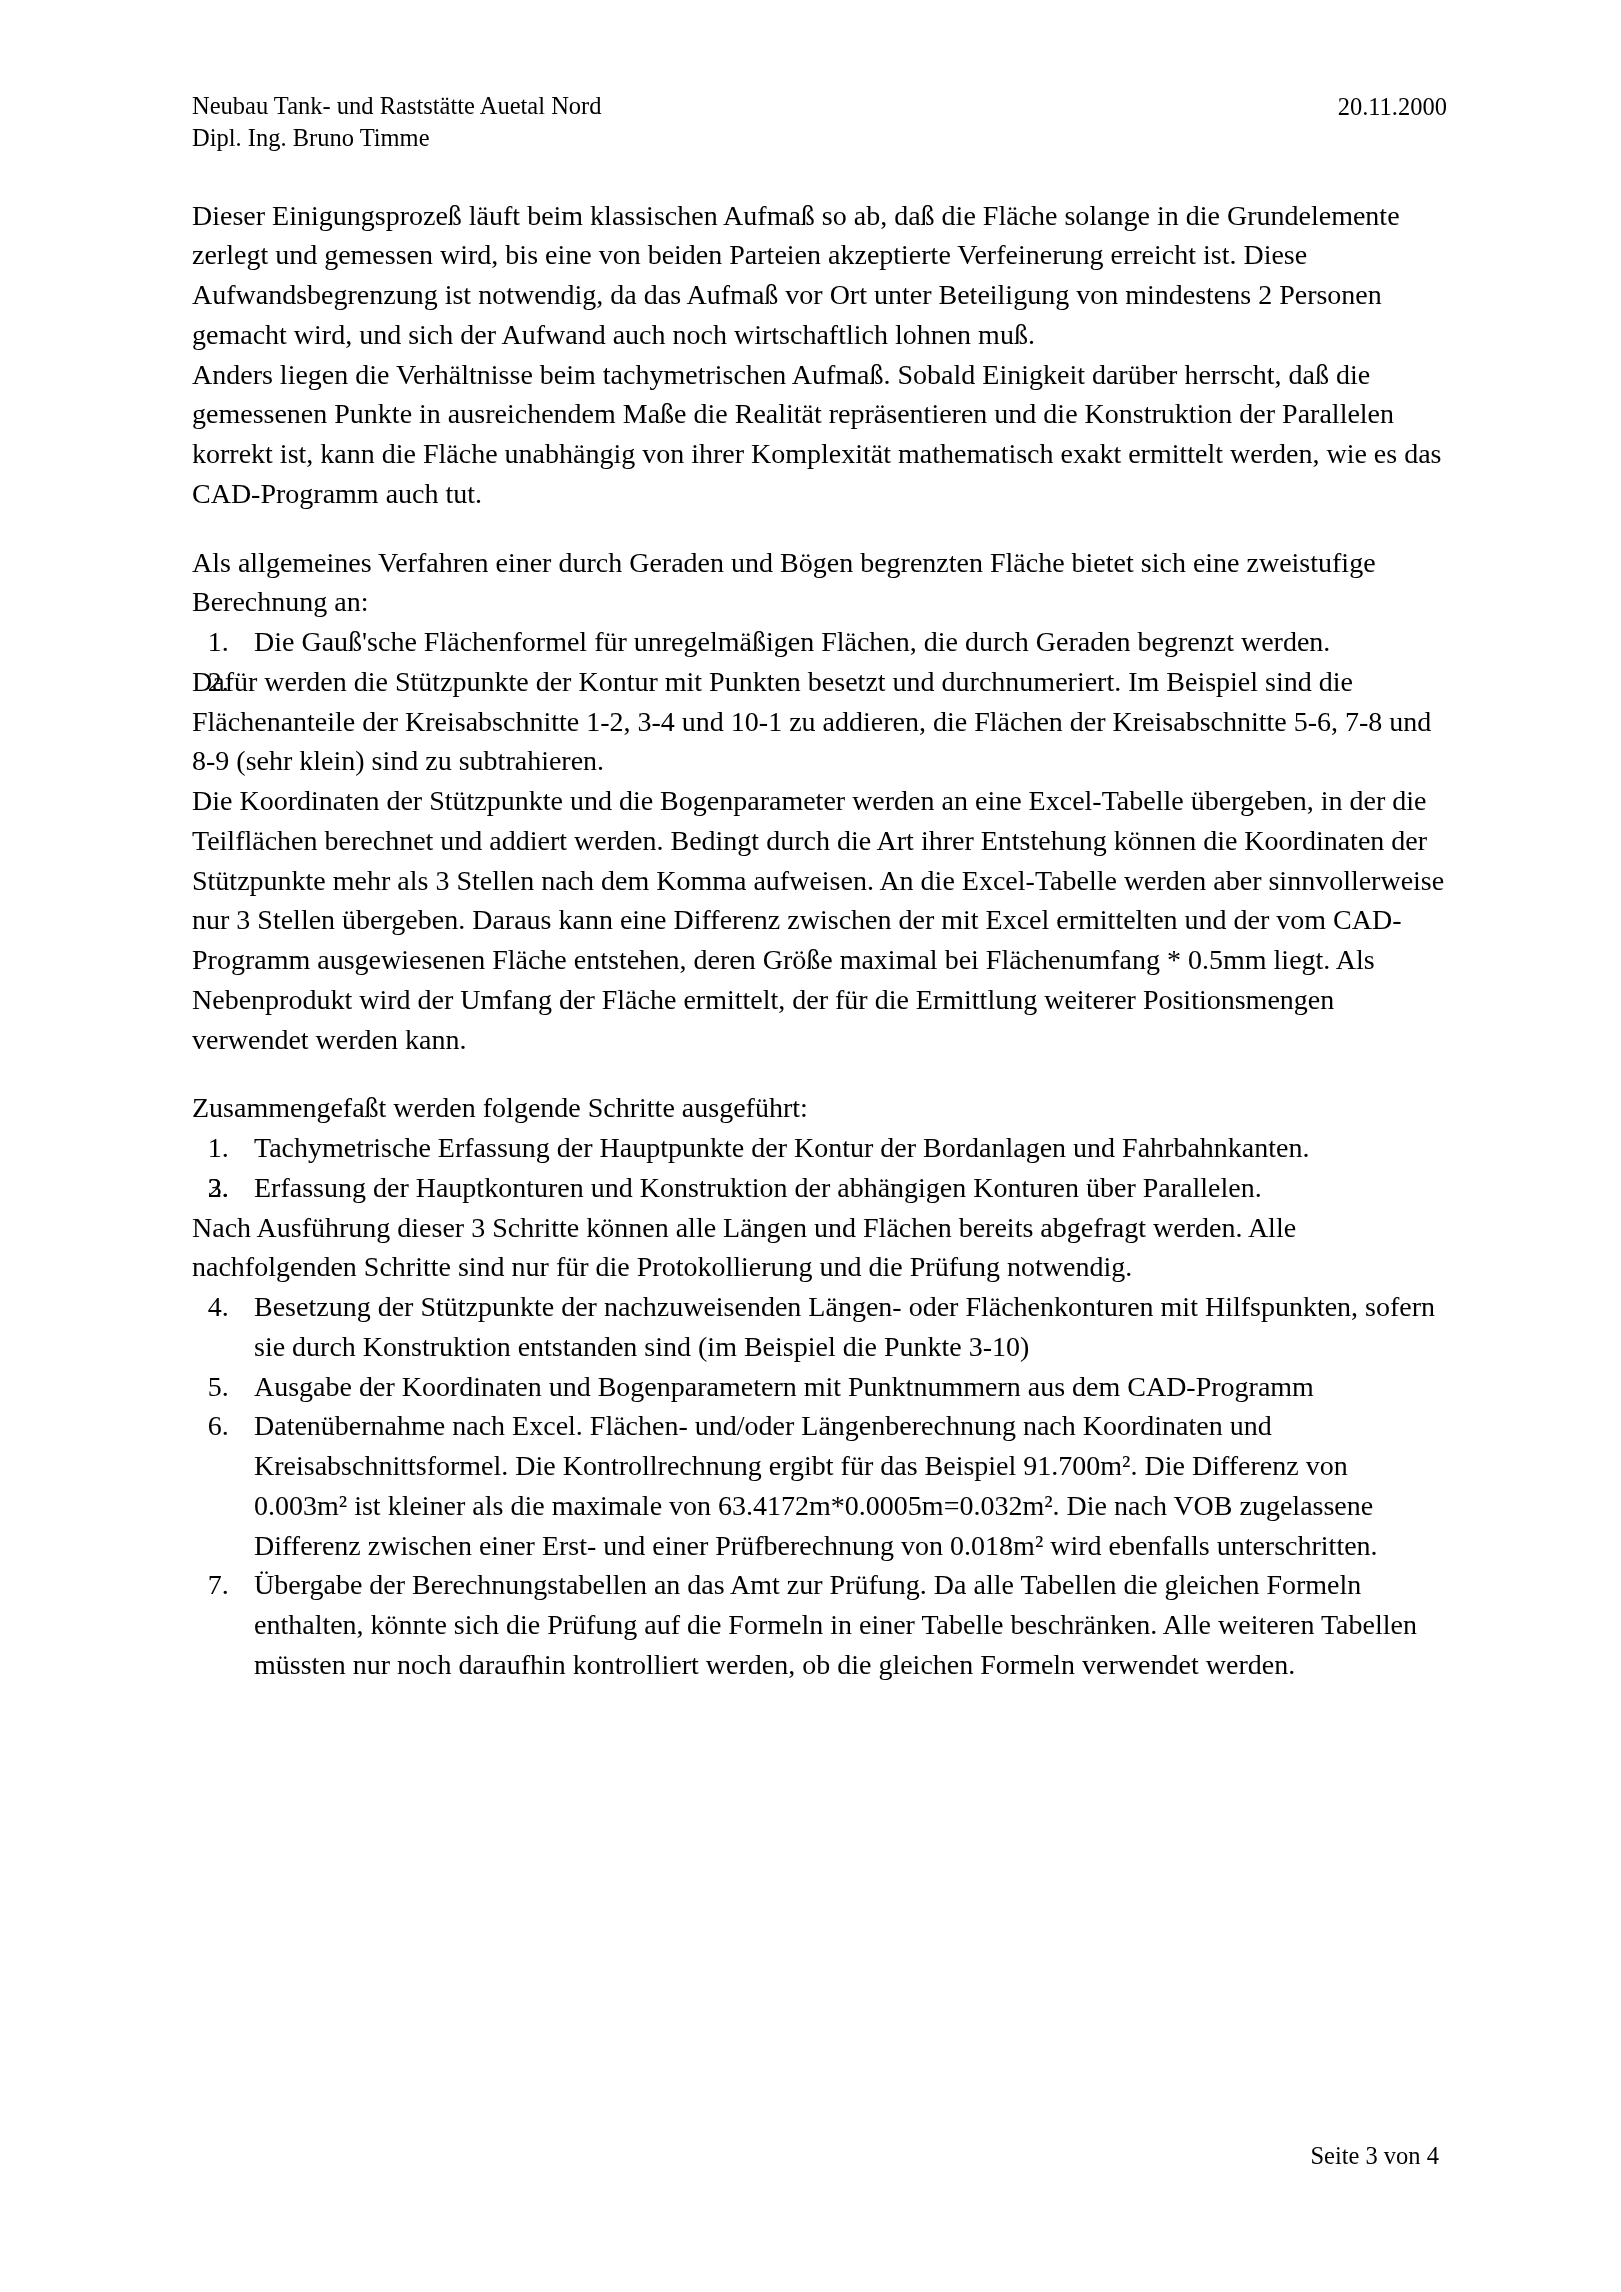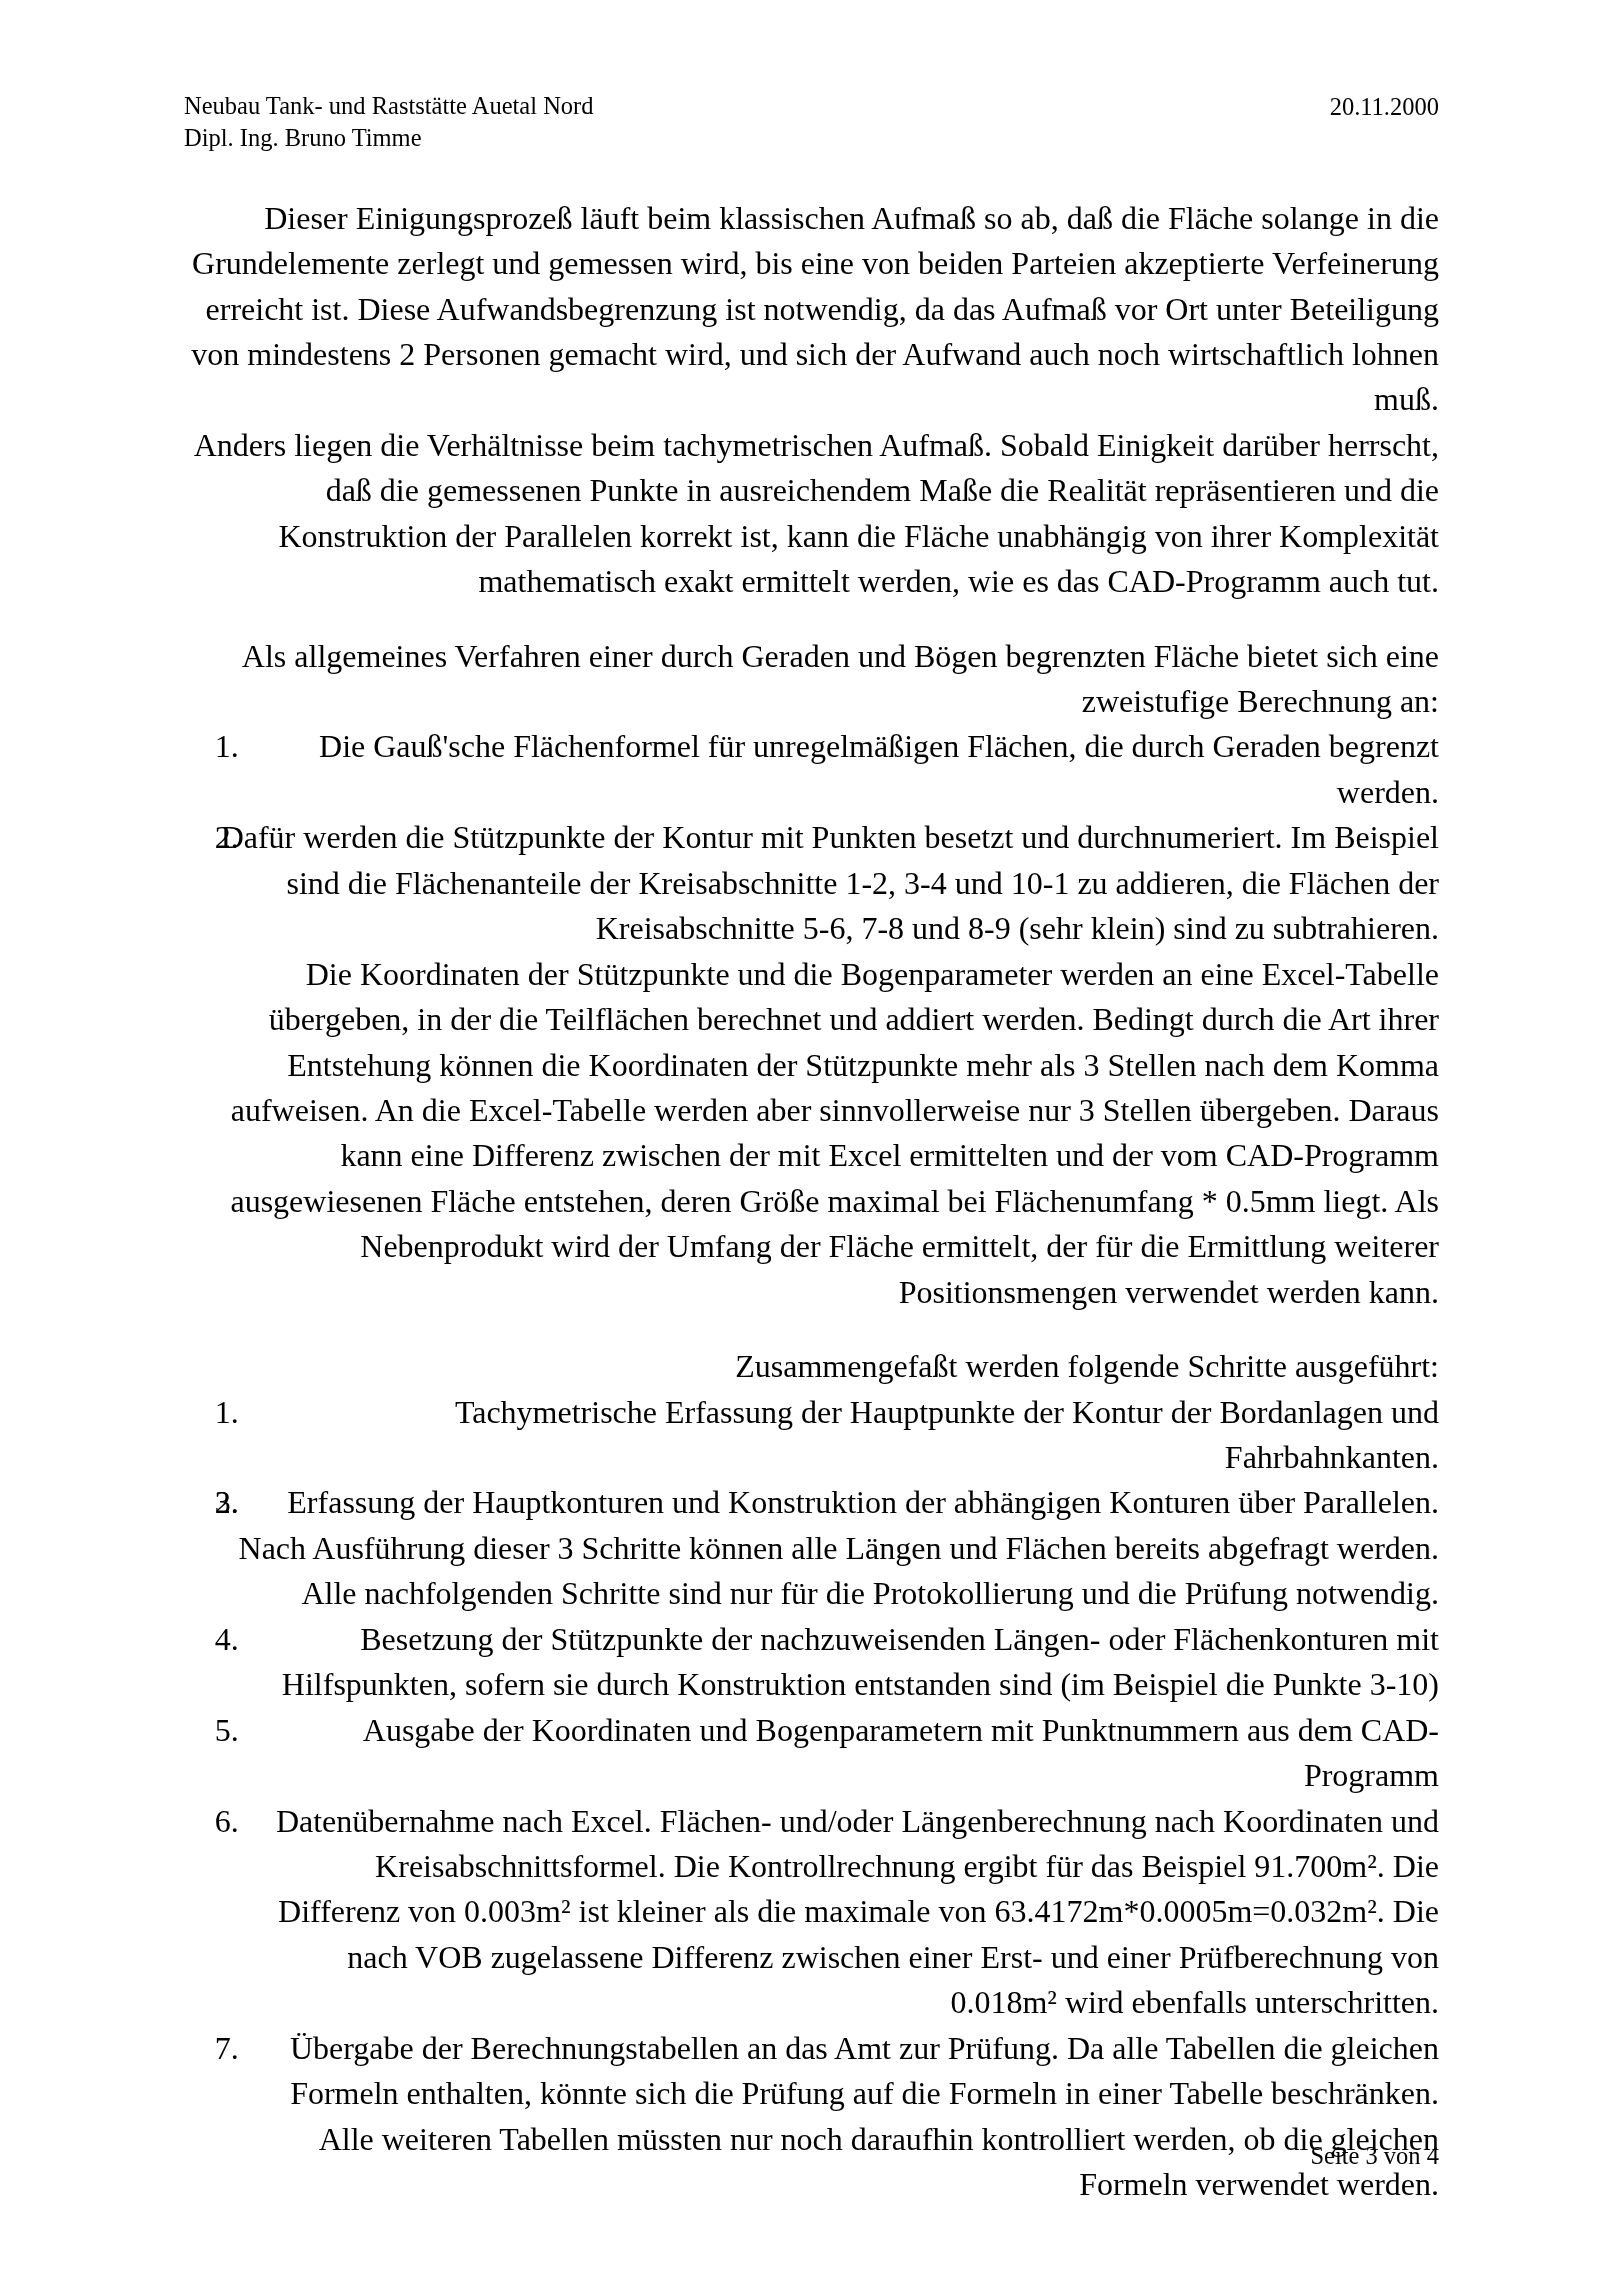--- a/index.html
+++ b/index.html
@@ -15,21 +15,21 @@
     position: relative;
     width: 1621px;
     height: 2293px;
     background: #ffffff;
     box-sizing: border-box;
     padding: 0;
     overflow: hidden;
   }
   .content {
     position: absolute;
-    left: 184px;
+    left: 192px;
     top: 90px;
     width: 1255px;
   }
   .header {
     display: flex;
     justify-content: space-between;
     align-items: flex-start;
     font-size: 24.5px;
     line-height: 1.32;
   }
@@ -37,23 +37,23 @@
     display: flex;
     flex-direction: column;
   }
   .header-right {
     font-size: 24.5px;
     white-space: nowrap;
     padding-top: 1px;
   }
   .body-text {
     margin-top: 41px;
-    font-size: 32px;
+    font-size: 28px;
     line-height: 1.42;
-    text-align: right;
+    text-align: left;
   }
   p.para {
     margin: 0;
   }
   p.spaced {
     margin-top: 29px;
   }
   ol.numlist {
     list-style: none;
     margin: 0;

